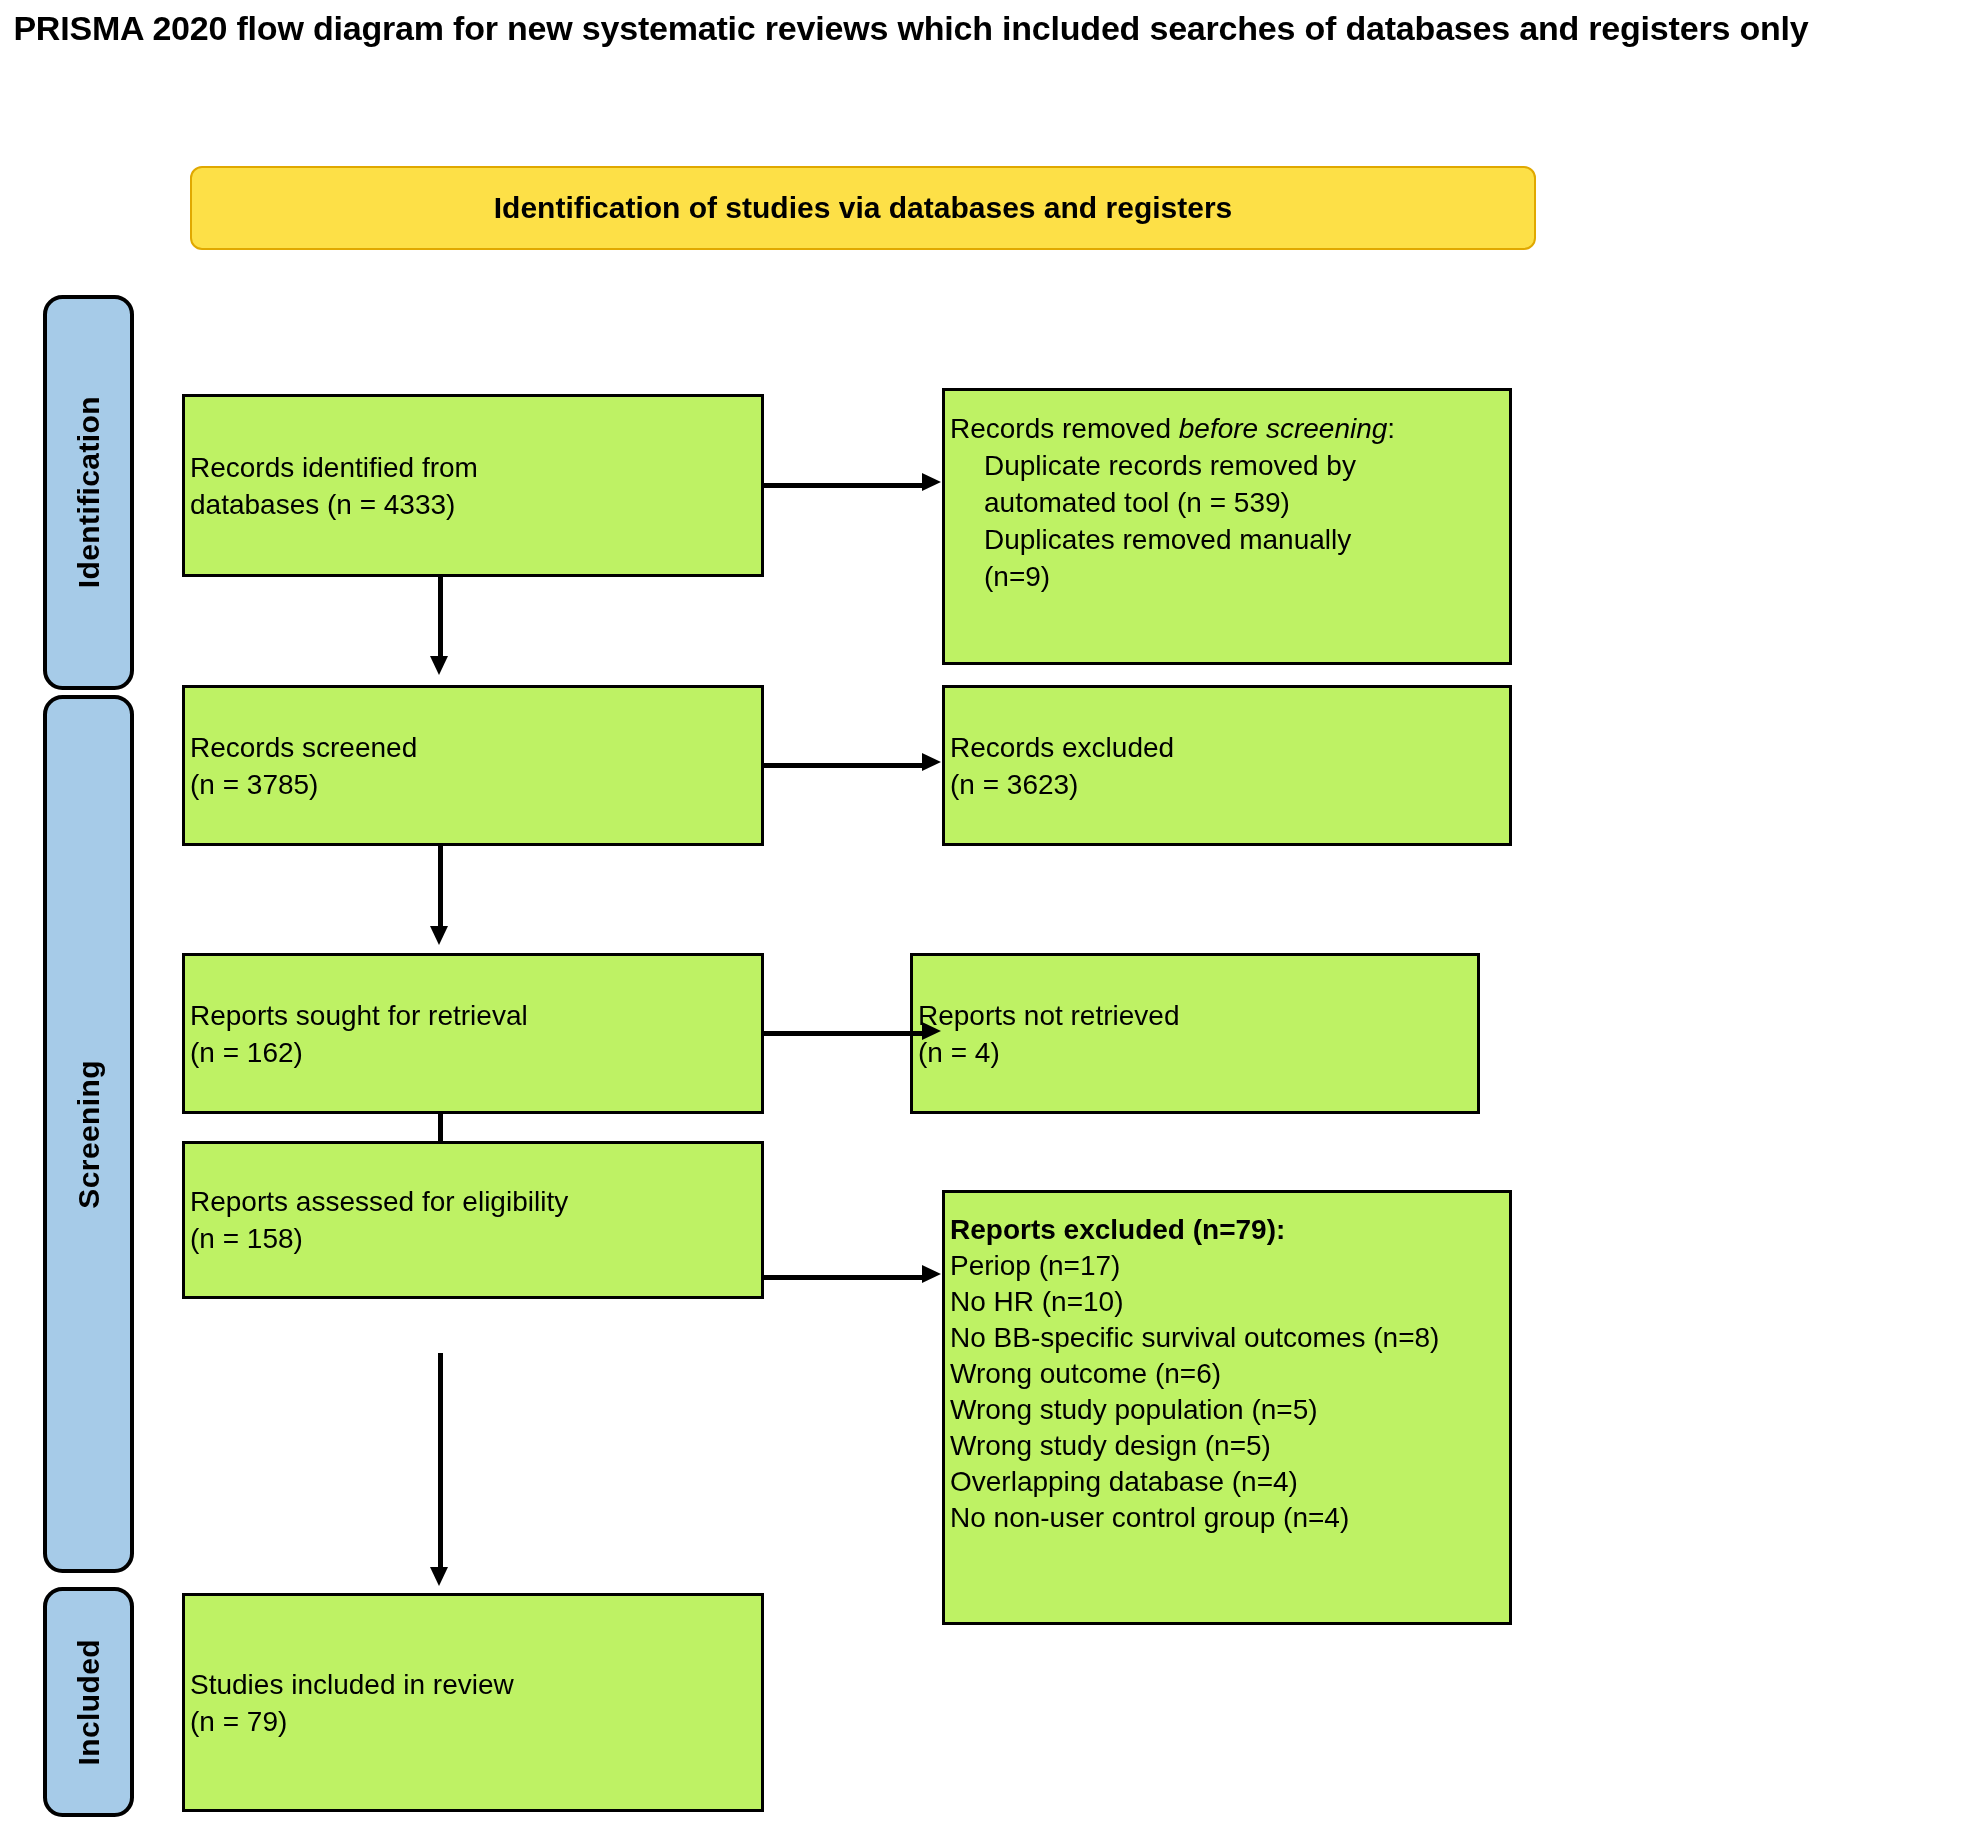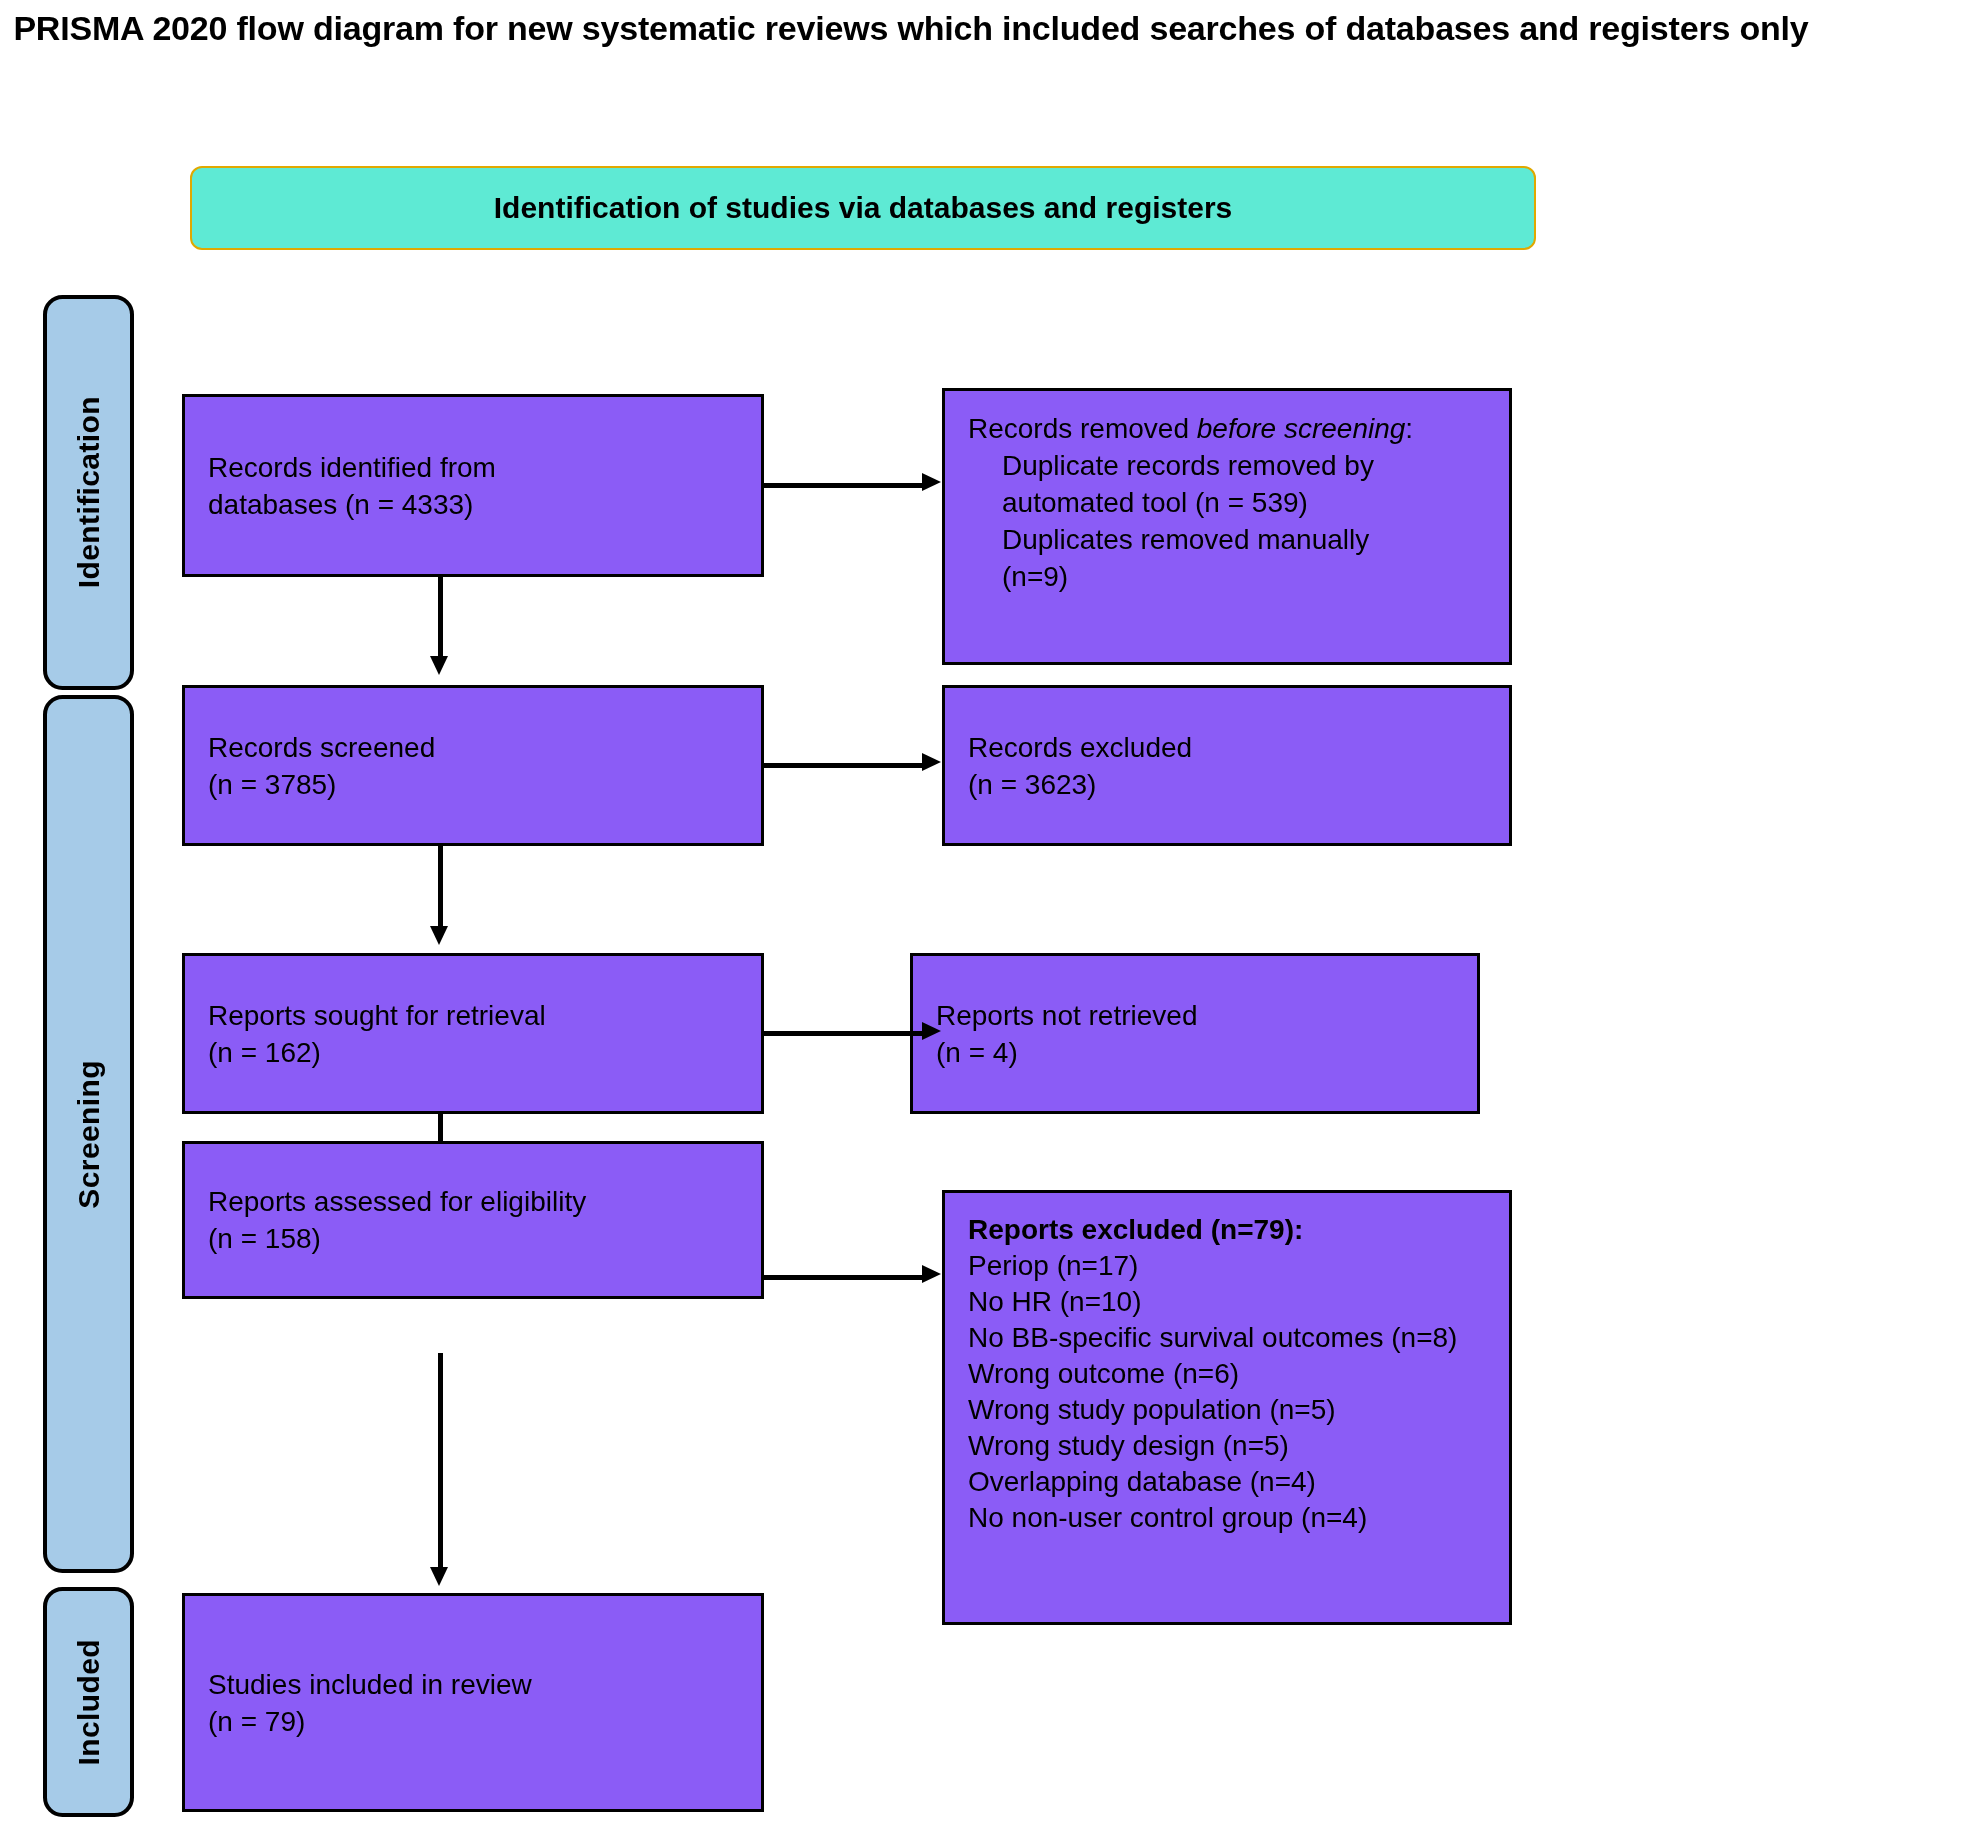--- a/index.html
+++ b/index.html
@@ -28,21 +28,21 @@
     font-size: 34px;
     font-weight: bold;
     letter-spacing: -0.2px;
     white-space: nowrap;
     line-height: 45px;
   }
 
   
   .banner {
     position: absolute;
-    background: #5eead4;
+    background: #fde047;
     border: 2.2px solid #E0A800;
     border-radius: 12px;
     box-sizing: border-box;
     display: flex;
     align-items: center;
     justify-content: center;
   }
   .banner-label {
     font-size: 30px;
     font-weight: bold;
@@ -67,27 +67,27 @@
     font-size: 30px;
     font-weight: bold;
     color: #000;
     letter-spacing: 0.4px;
     white-space: nowrap;
   }
 
   
   .flow-box {
     position: absolute;
-    background: #8b5cf6;
+    background: #bef264;
     border: 3.7px solid #000000;
     box-sizing: border-box;
     display: flex;
     flex-direction: column;
     justify-content: center;
-    padding: 0 23px;
+    padding: 0 5px;
   }
   .flow-box.top-align {
     justify-content: flex-start;
     padding-top: 19.4px;
   }
   .box-line {
     font-size: 28px;
     line-height: 37px;
     color: #000;
     white-space: nowrap;

